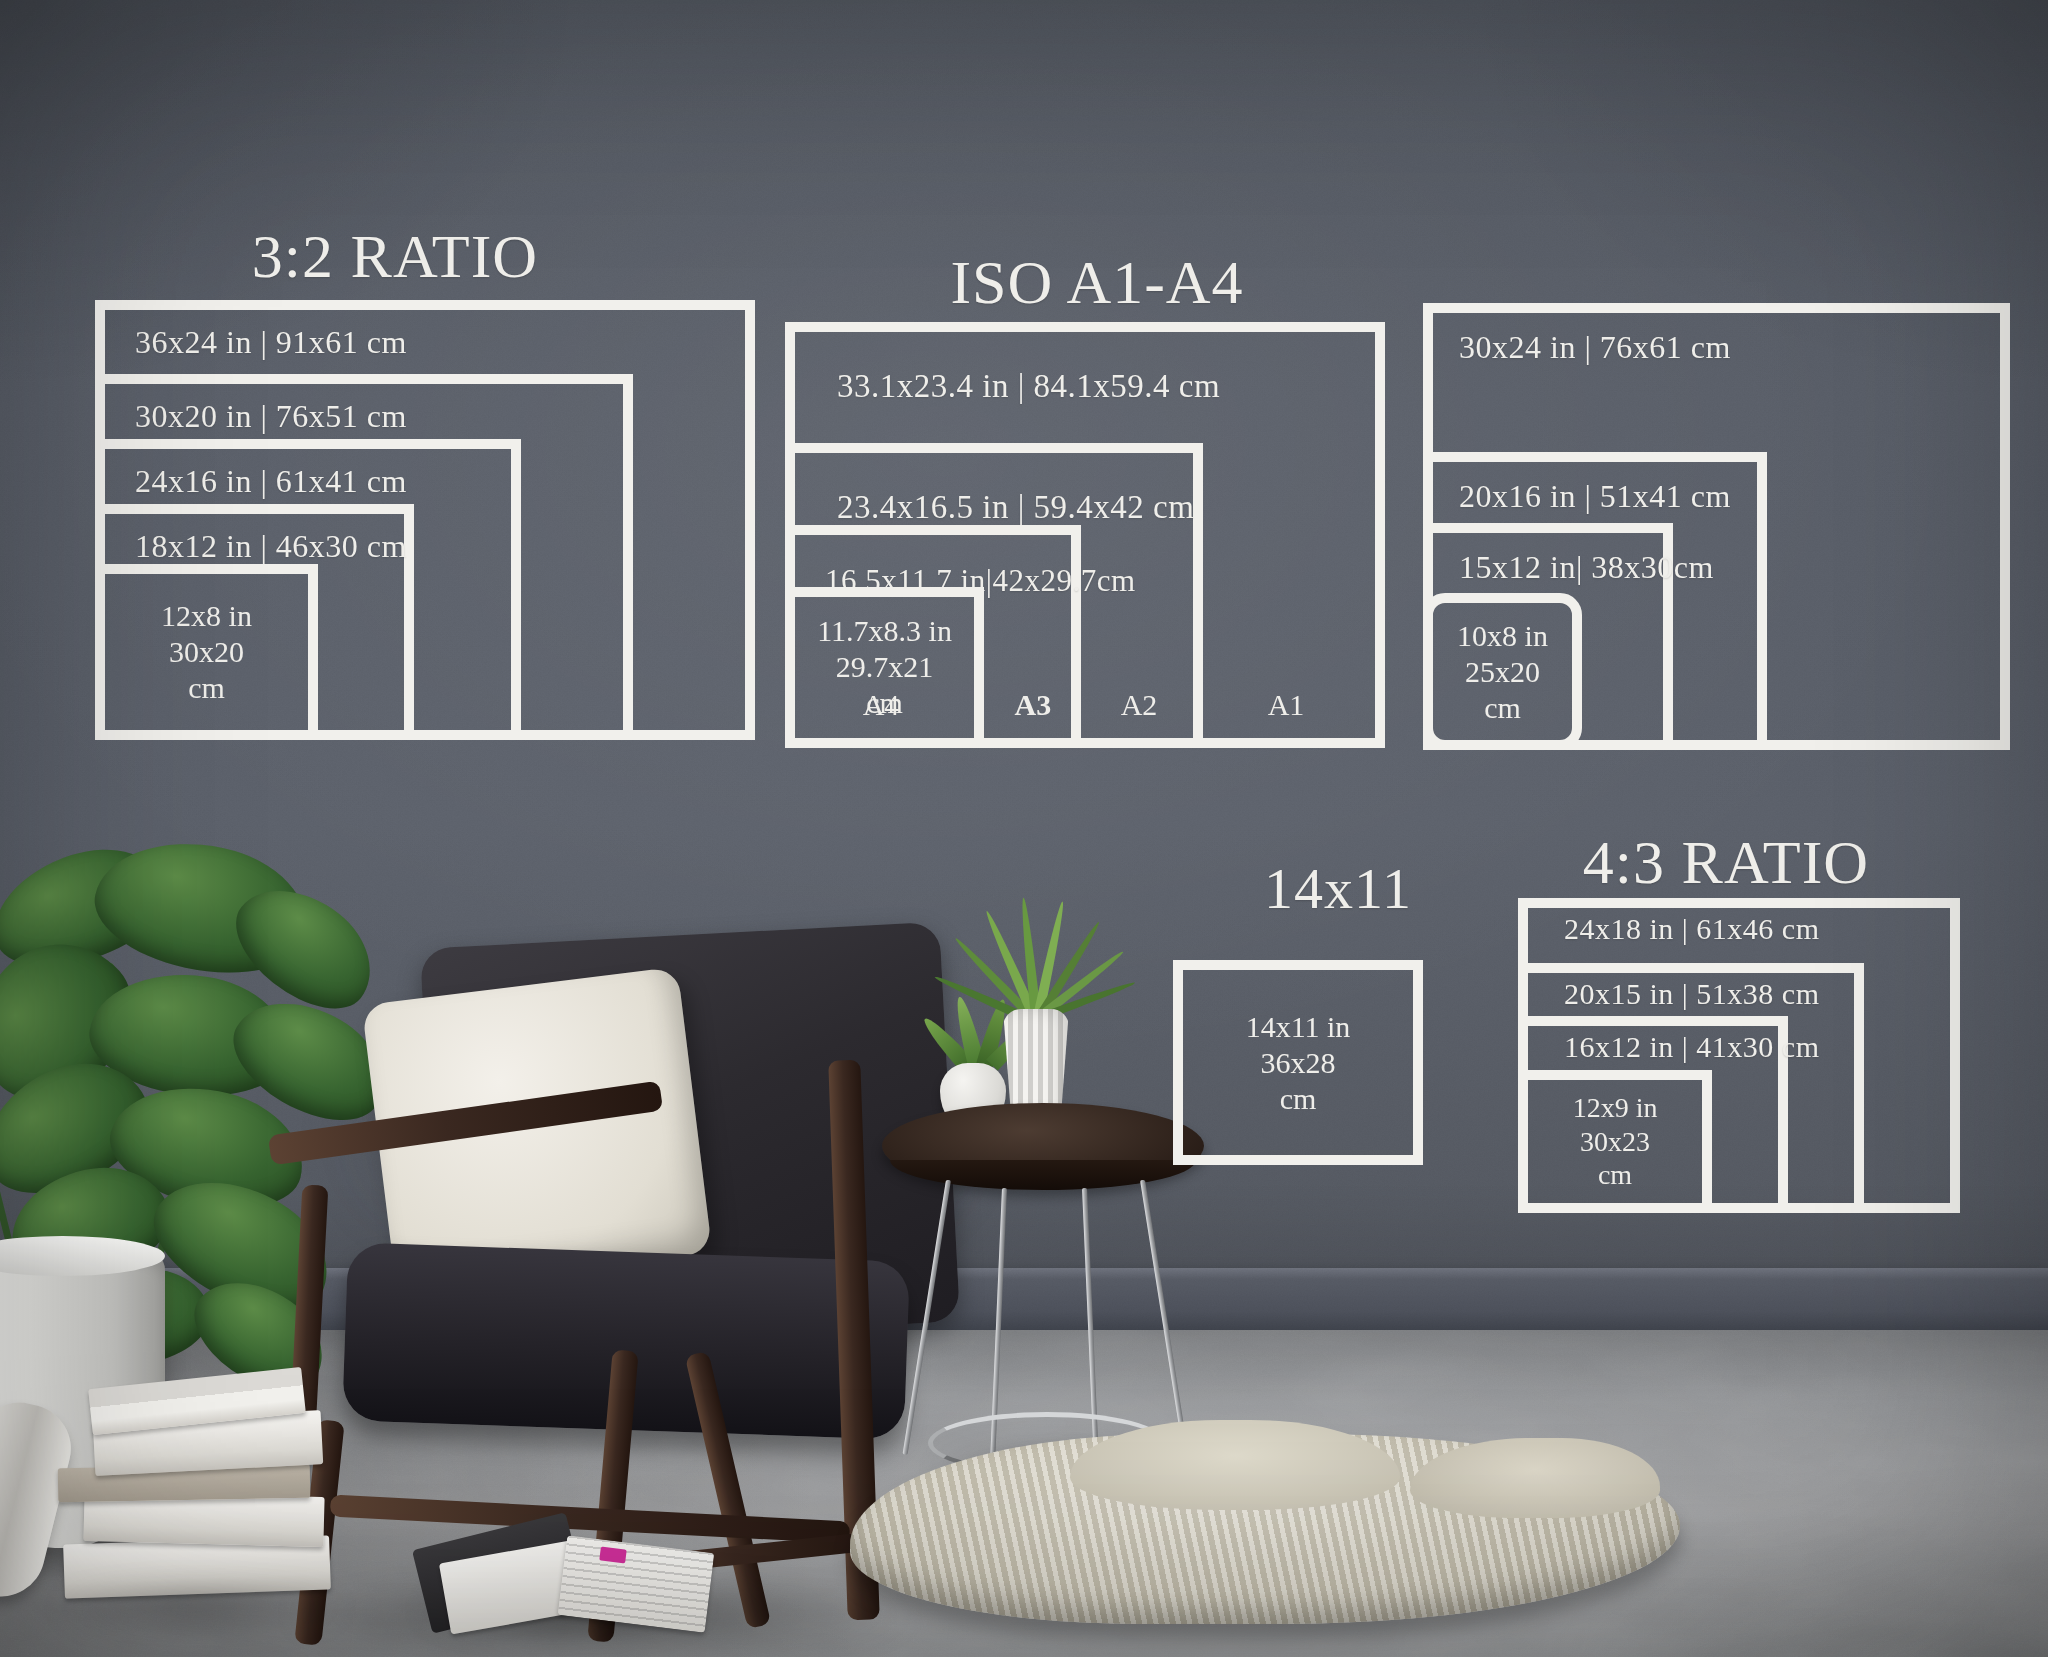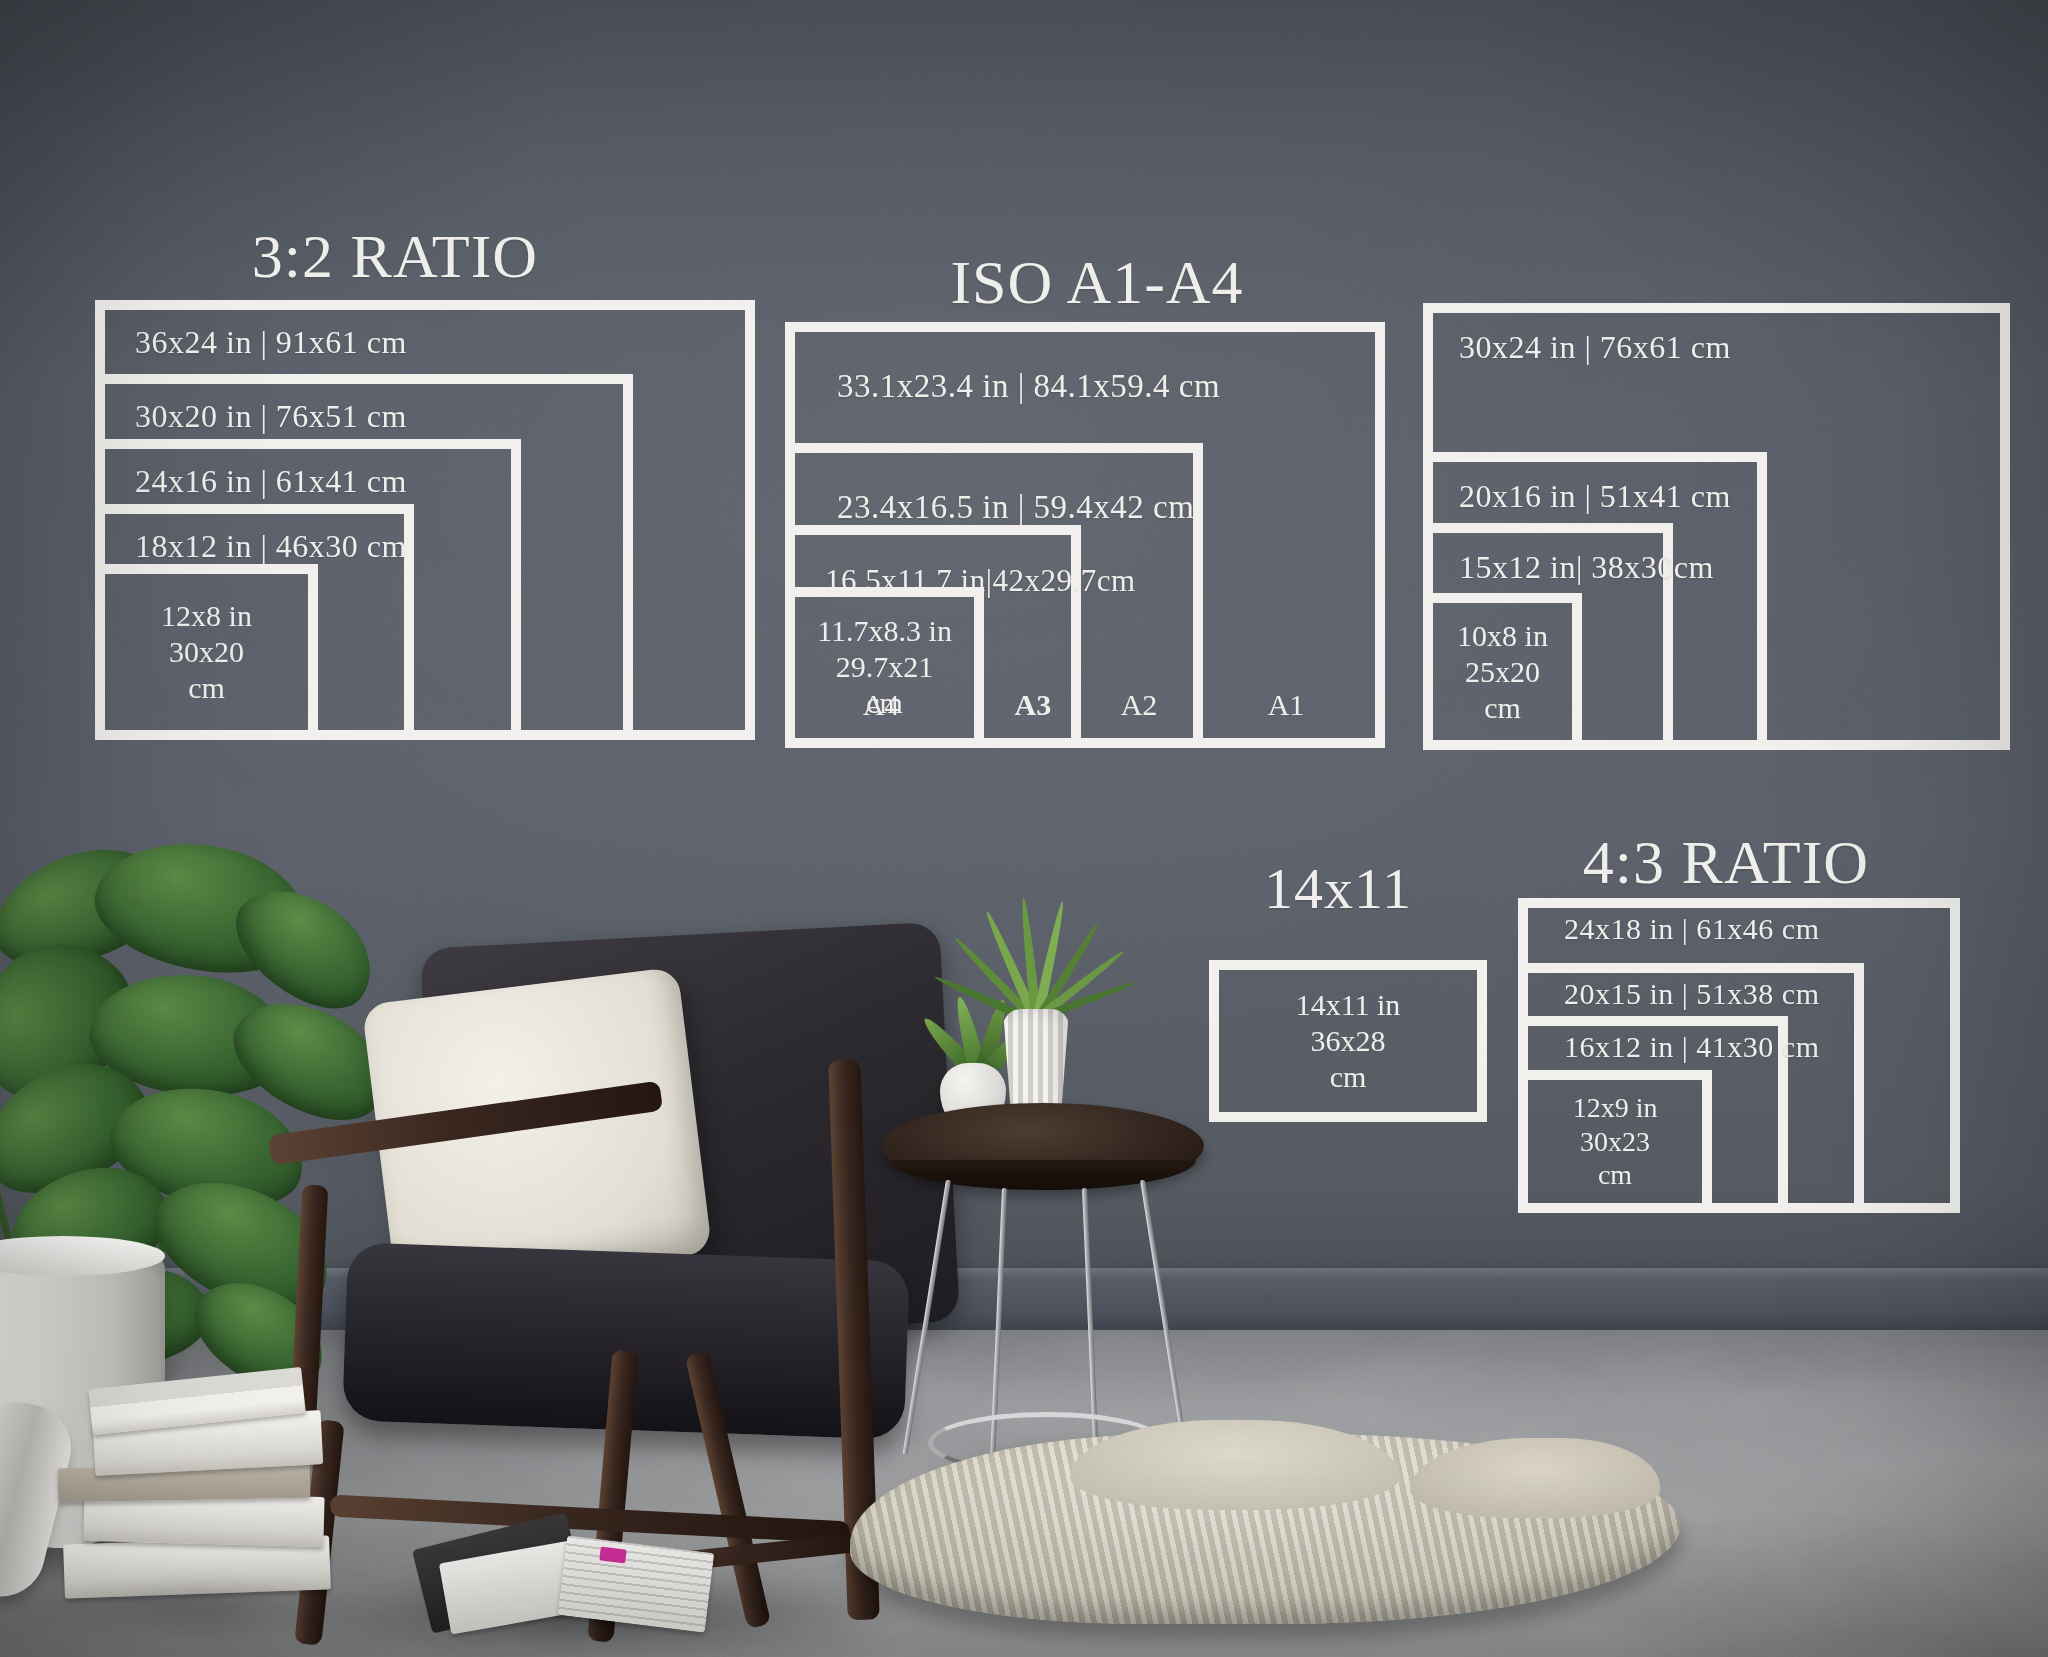--- a/index.html
+++ b/index.html
@@ -48,21 +48,21 @@
     justify-content:center;text-align:center;font-size:30px;line-height:1.2;}
   .acl{position:absolute;bottom:26px;transform:translateX(-50%);font-size:30px;}
   
   #g32{left:95px;top:300px;width:660px;height:440px;}
   #giso{left:785px;top:322px;width:600px;height:426px;}
   #giso .flab{left:42px;top:36px;font-size:33px;}
   #g54{left:1423px;top:303px;width:587px;height:447px;}
   #g54 .flab{left:26px;top:16px;}
   #g43{left:1518px;top:898px;width:442px;height:315px;}
   #g43 .flab{left:24px;top:4px;font-size:30px;margin-left:12px;}
-  #g1411{left:1209px;top:960px;width:250px;height:162px;padding-left:28px;}
+  #g1411{left:1173px;top:960px;width:250px;height:205px;}
   #t32{left:395px;top:256px;}
   #tiso{left:1097px;top:282px;}
   #t54{left:1716px;top:262px;}
   #t43{left:1726px;top:862px;}
   #t1411{left:1338px;top:888px;font-size:58px;}
   #tmain{left:927px;top:880px;font-size:60px;}
 
   
   .photo{position:absolute;inset:0;z-index:4;}
   .abs{position:absolute;}
@@ -281,21 +281,21 @@
     <div class="group" id="g54">
       <div class="frame" style="width:100%;height:100%;">
         <span class="flab">30x24 in | 76x61 cm</span>
       </div>
       <div class="frame" style="width:58.6%;height:66.7%;">
         <span class="flab">20x16 in | 51x41 cm</span>
       </div>
       <div class="frame" style="width:42.6%;height:50.8%;">
         <span class="flab">15x12 in| 38x30cm</span>
       </div>
-      <div class="frame" style="width:27.1%;height:35.1%;">
+      <div class="frame" style="width:27.1%;height:35.1%;border-radius:22px;">
         <div class="clab">
           <span>10x8 in</span>
           <span>25x20</span>
           <span>cm</span>
         </div>
       </div>
     </div>
 
     <div class="gtitle" id="t1411">14x11</div>
     <div class="group" id="g1411">

